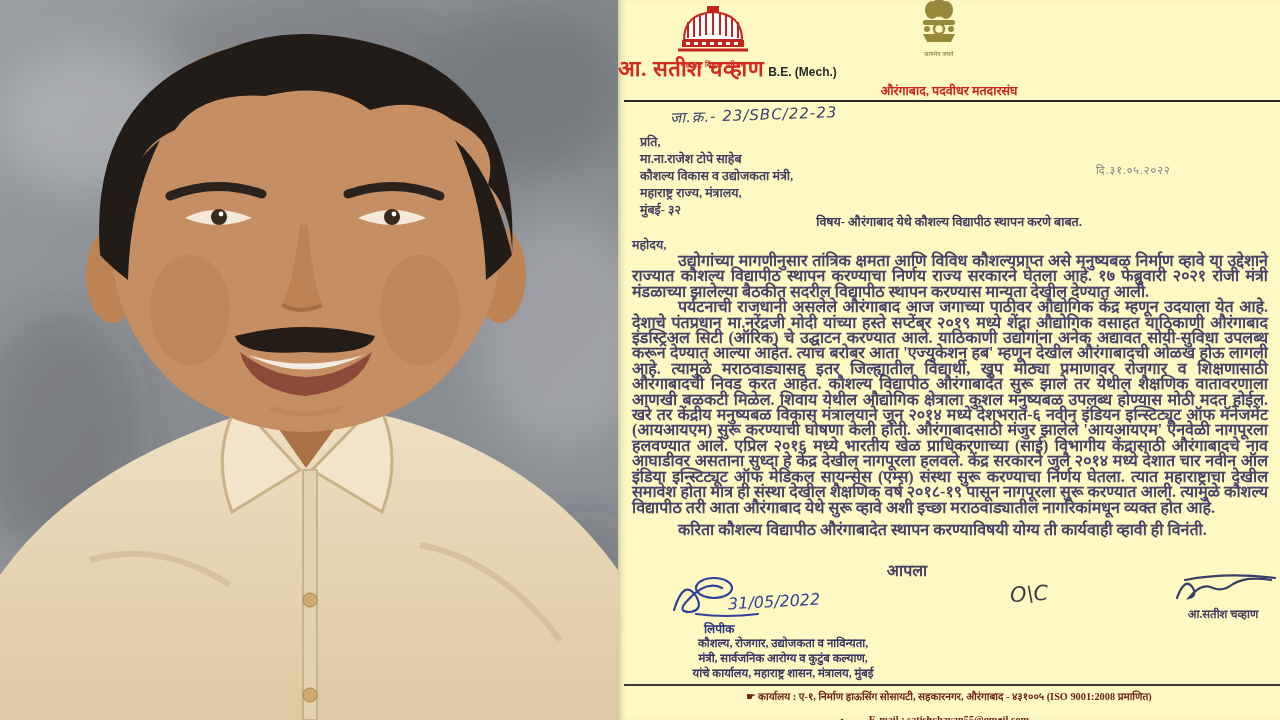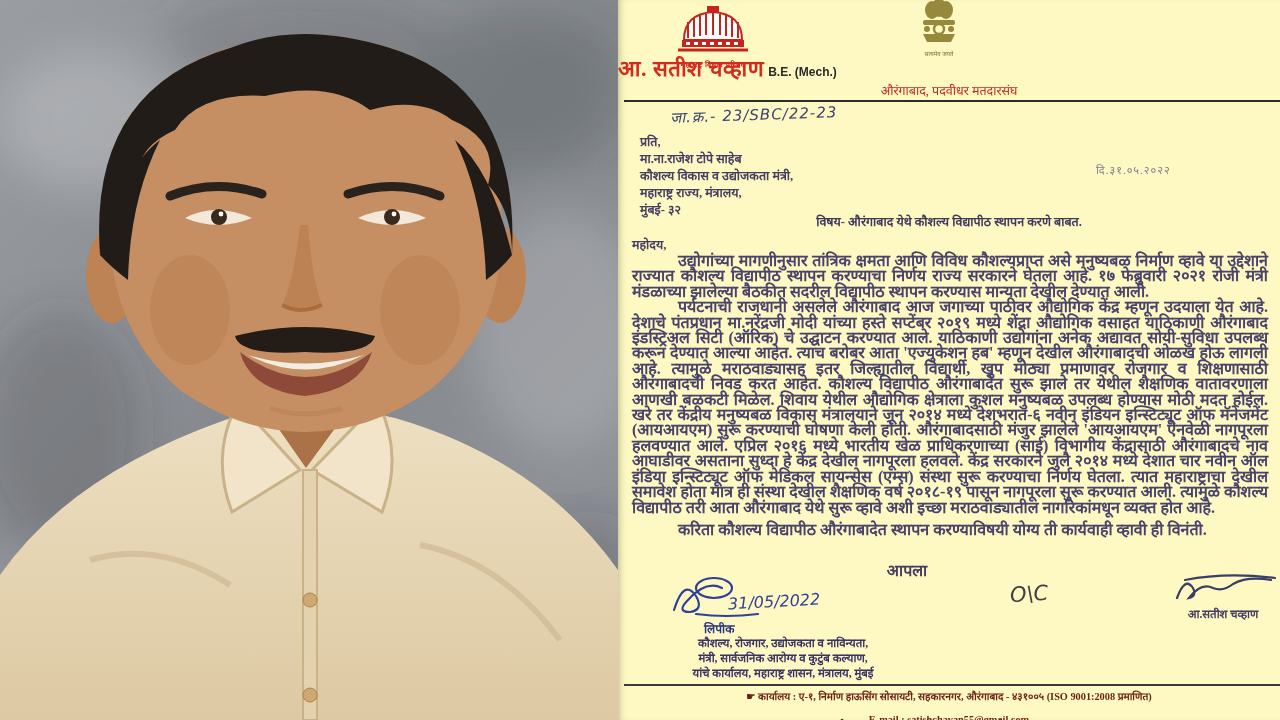--- a/index.html
+++ b/index.html
@@ -22,21 +22,21 @@
   .abs { position:absolute; }
 
   .lh-left-logo { left:40px; top:6px; width:110px; text-align:center; }
   .lh-left-logo .cap { display:block; font-size:7.5px; font-weight:bold; color:#c4261d; letter-spacing:.5px; margin-top:1px; }
   .lh-emblem { left:286px; top:0px; width:70px; text-align:center; }
   .lh-emblem .cap { display:block; font-size:6px; color:#7d7030; margin-top:0px; }
 
   .lh-name { left:0; top:52px; width:662px; text-align:left; white-space:nowrap; }
   .lh-name .nm { font-size:22px; font-weight:bold; color:#d32b1e; letter-spacing:.5px; }
   .lh-name .deg { font-size:12px; font-weight:bold; color:#2a2a2a; font-family:"Liberation Sans", sans-serif; }
-  .lh-sub { left:0; top:82px; width:662px; text-align:center; font-size:12.5px; font-weight:normal; color:#c9241c; }
+  .lh-sub { left:0; top:82px; width:662px; text-align:center; font-size:12.5px; font-weight:bold; color:#c9241c; }
 
   .divider { left:6px; top:100px; width:656px; height:2px; background:#2b2b2b; }
 
   .ref-hand {
     left:52px; top:104px; font-size:15px; color:#39406f;
     font-style:italic; transform:rotate(-2deg);
     font-family:"DejaVu Sans", sans-serif; letter-spacing:1px;
   }
   .date-line { left:478px; top:114px; font-size:11px; color:#7e7e86; letter-spacing:1px;margin-top:48px; }
 

